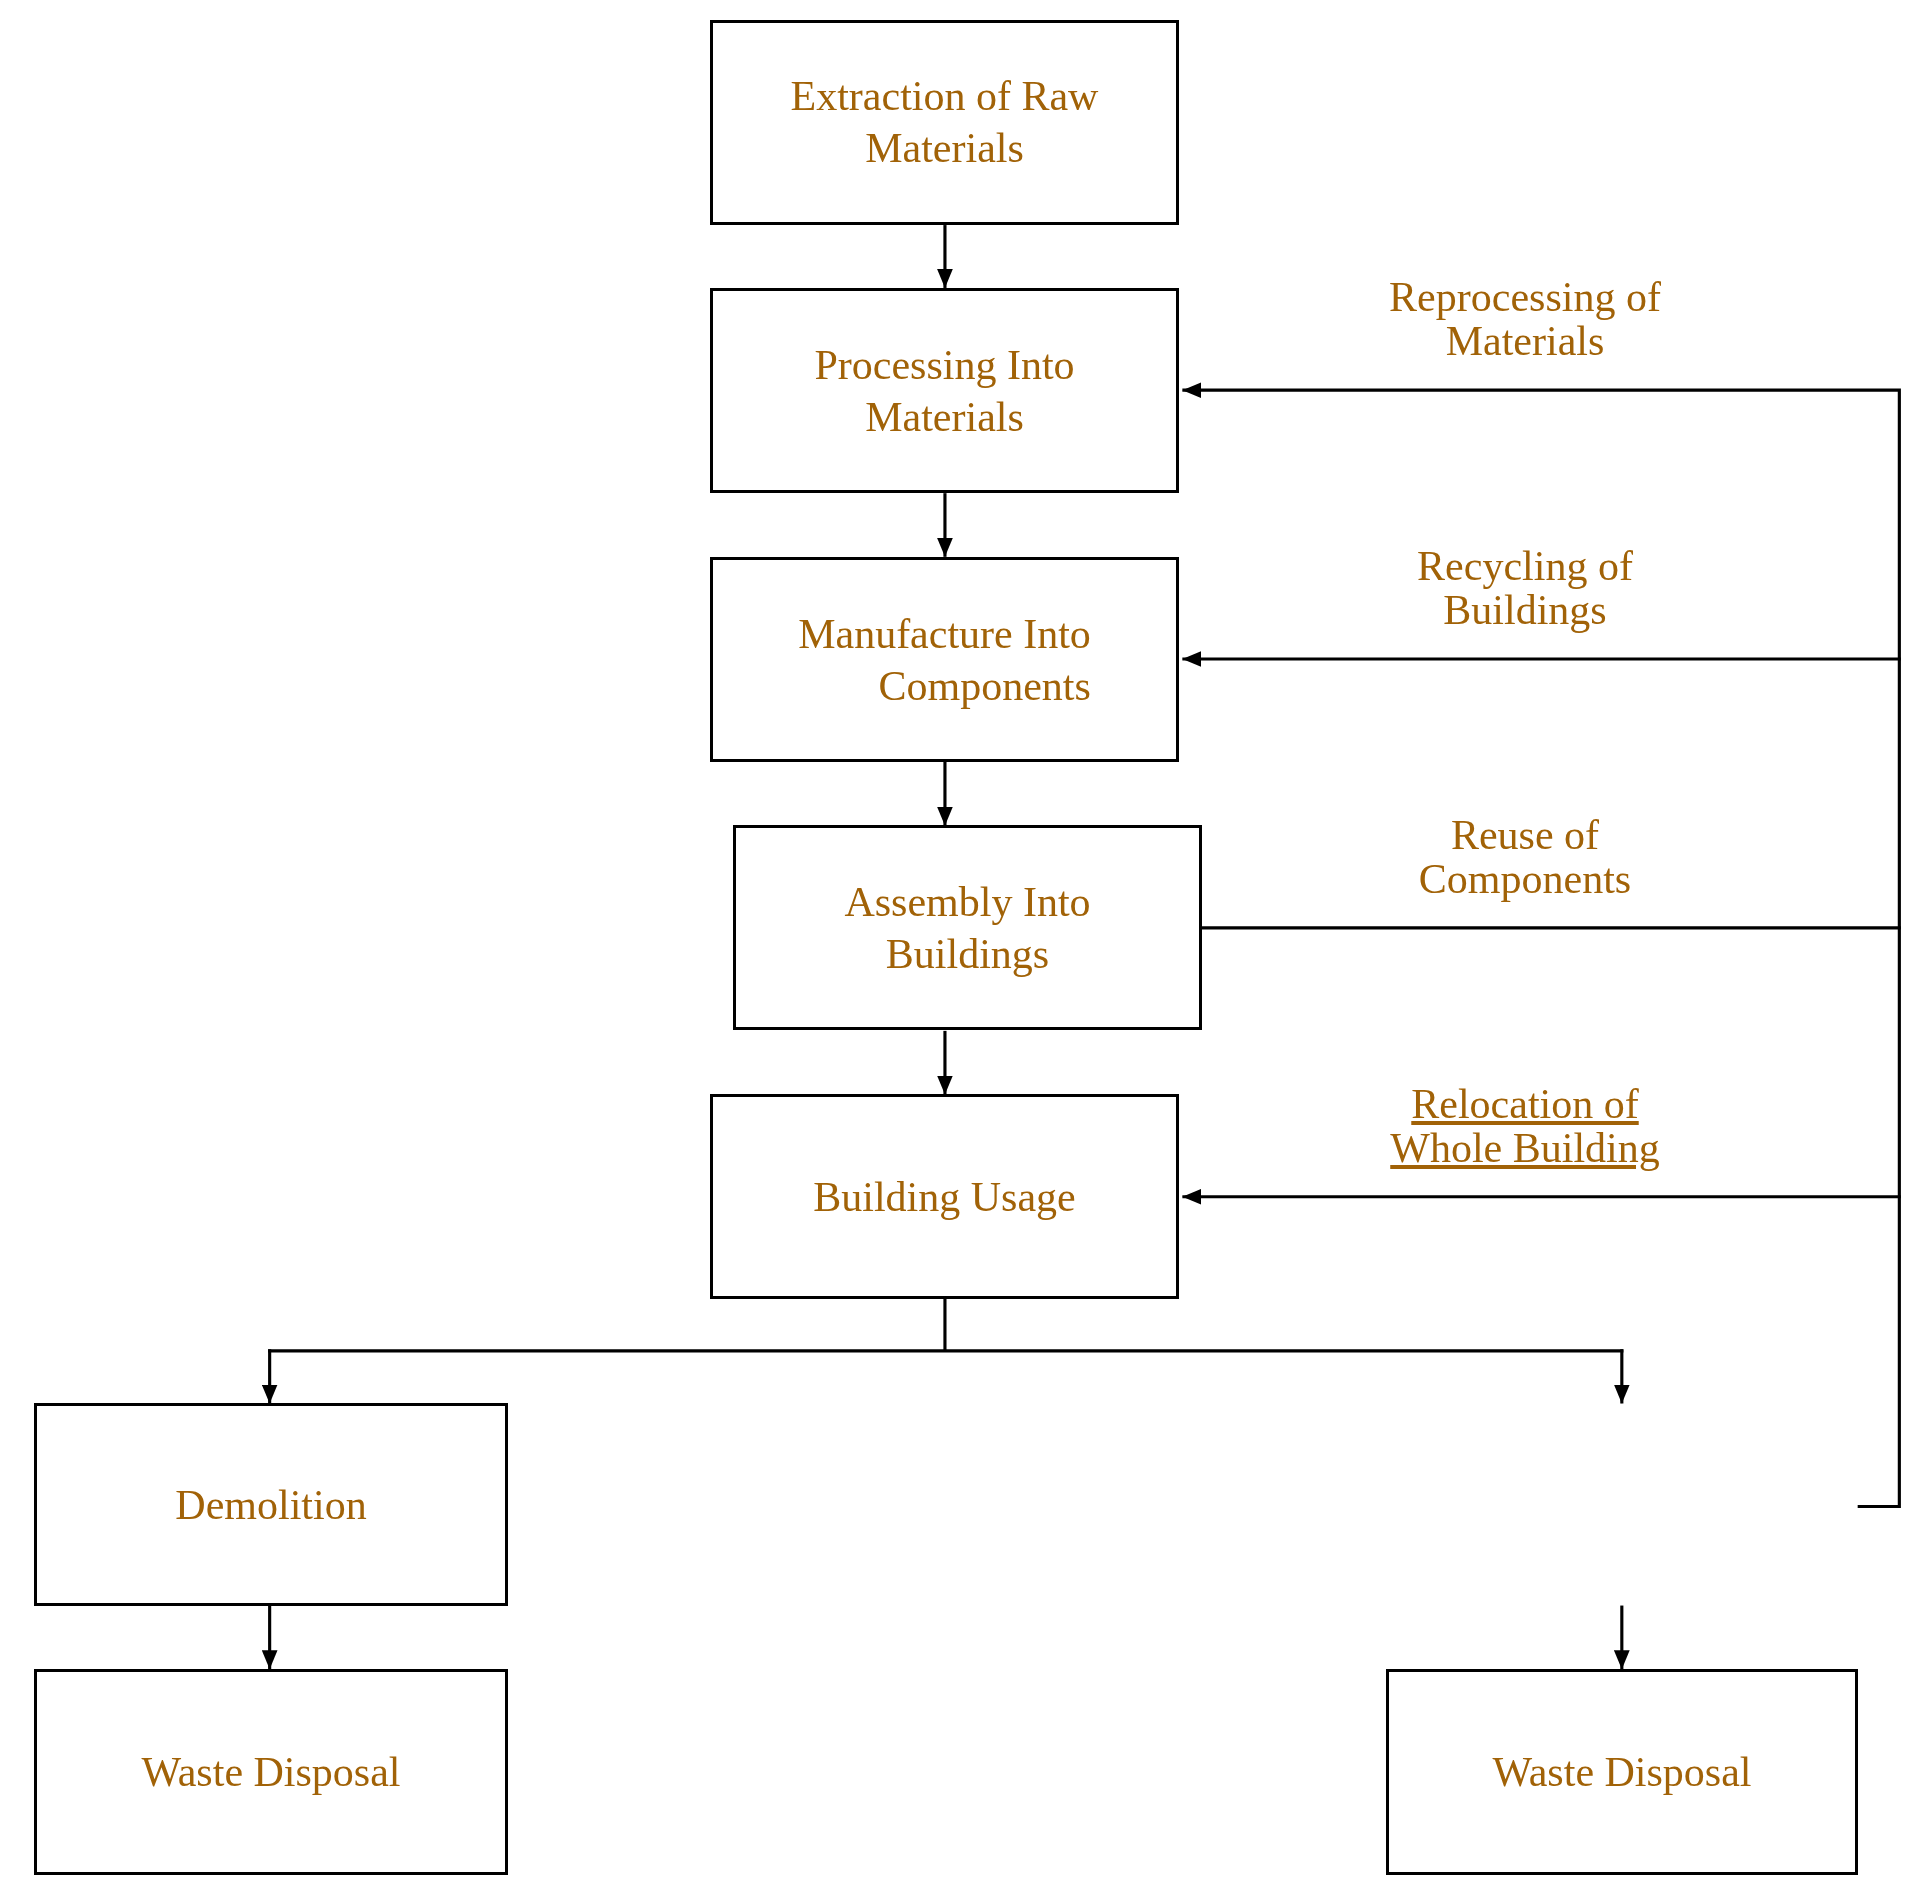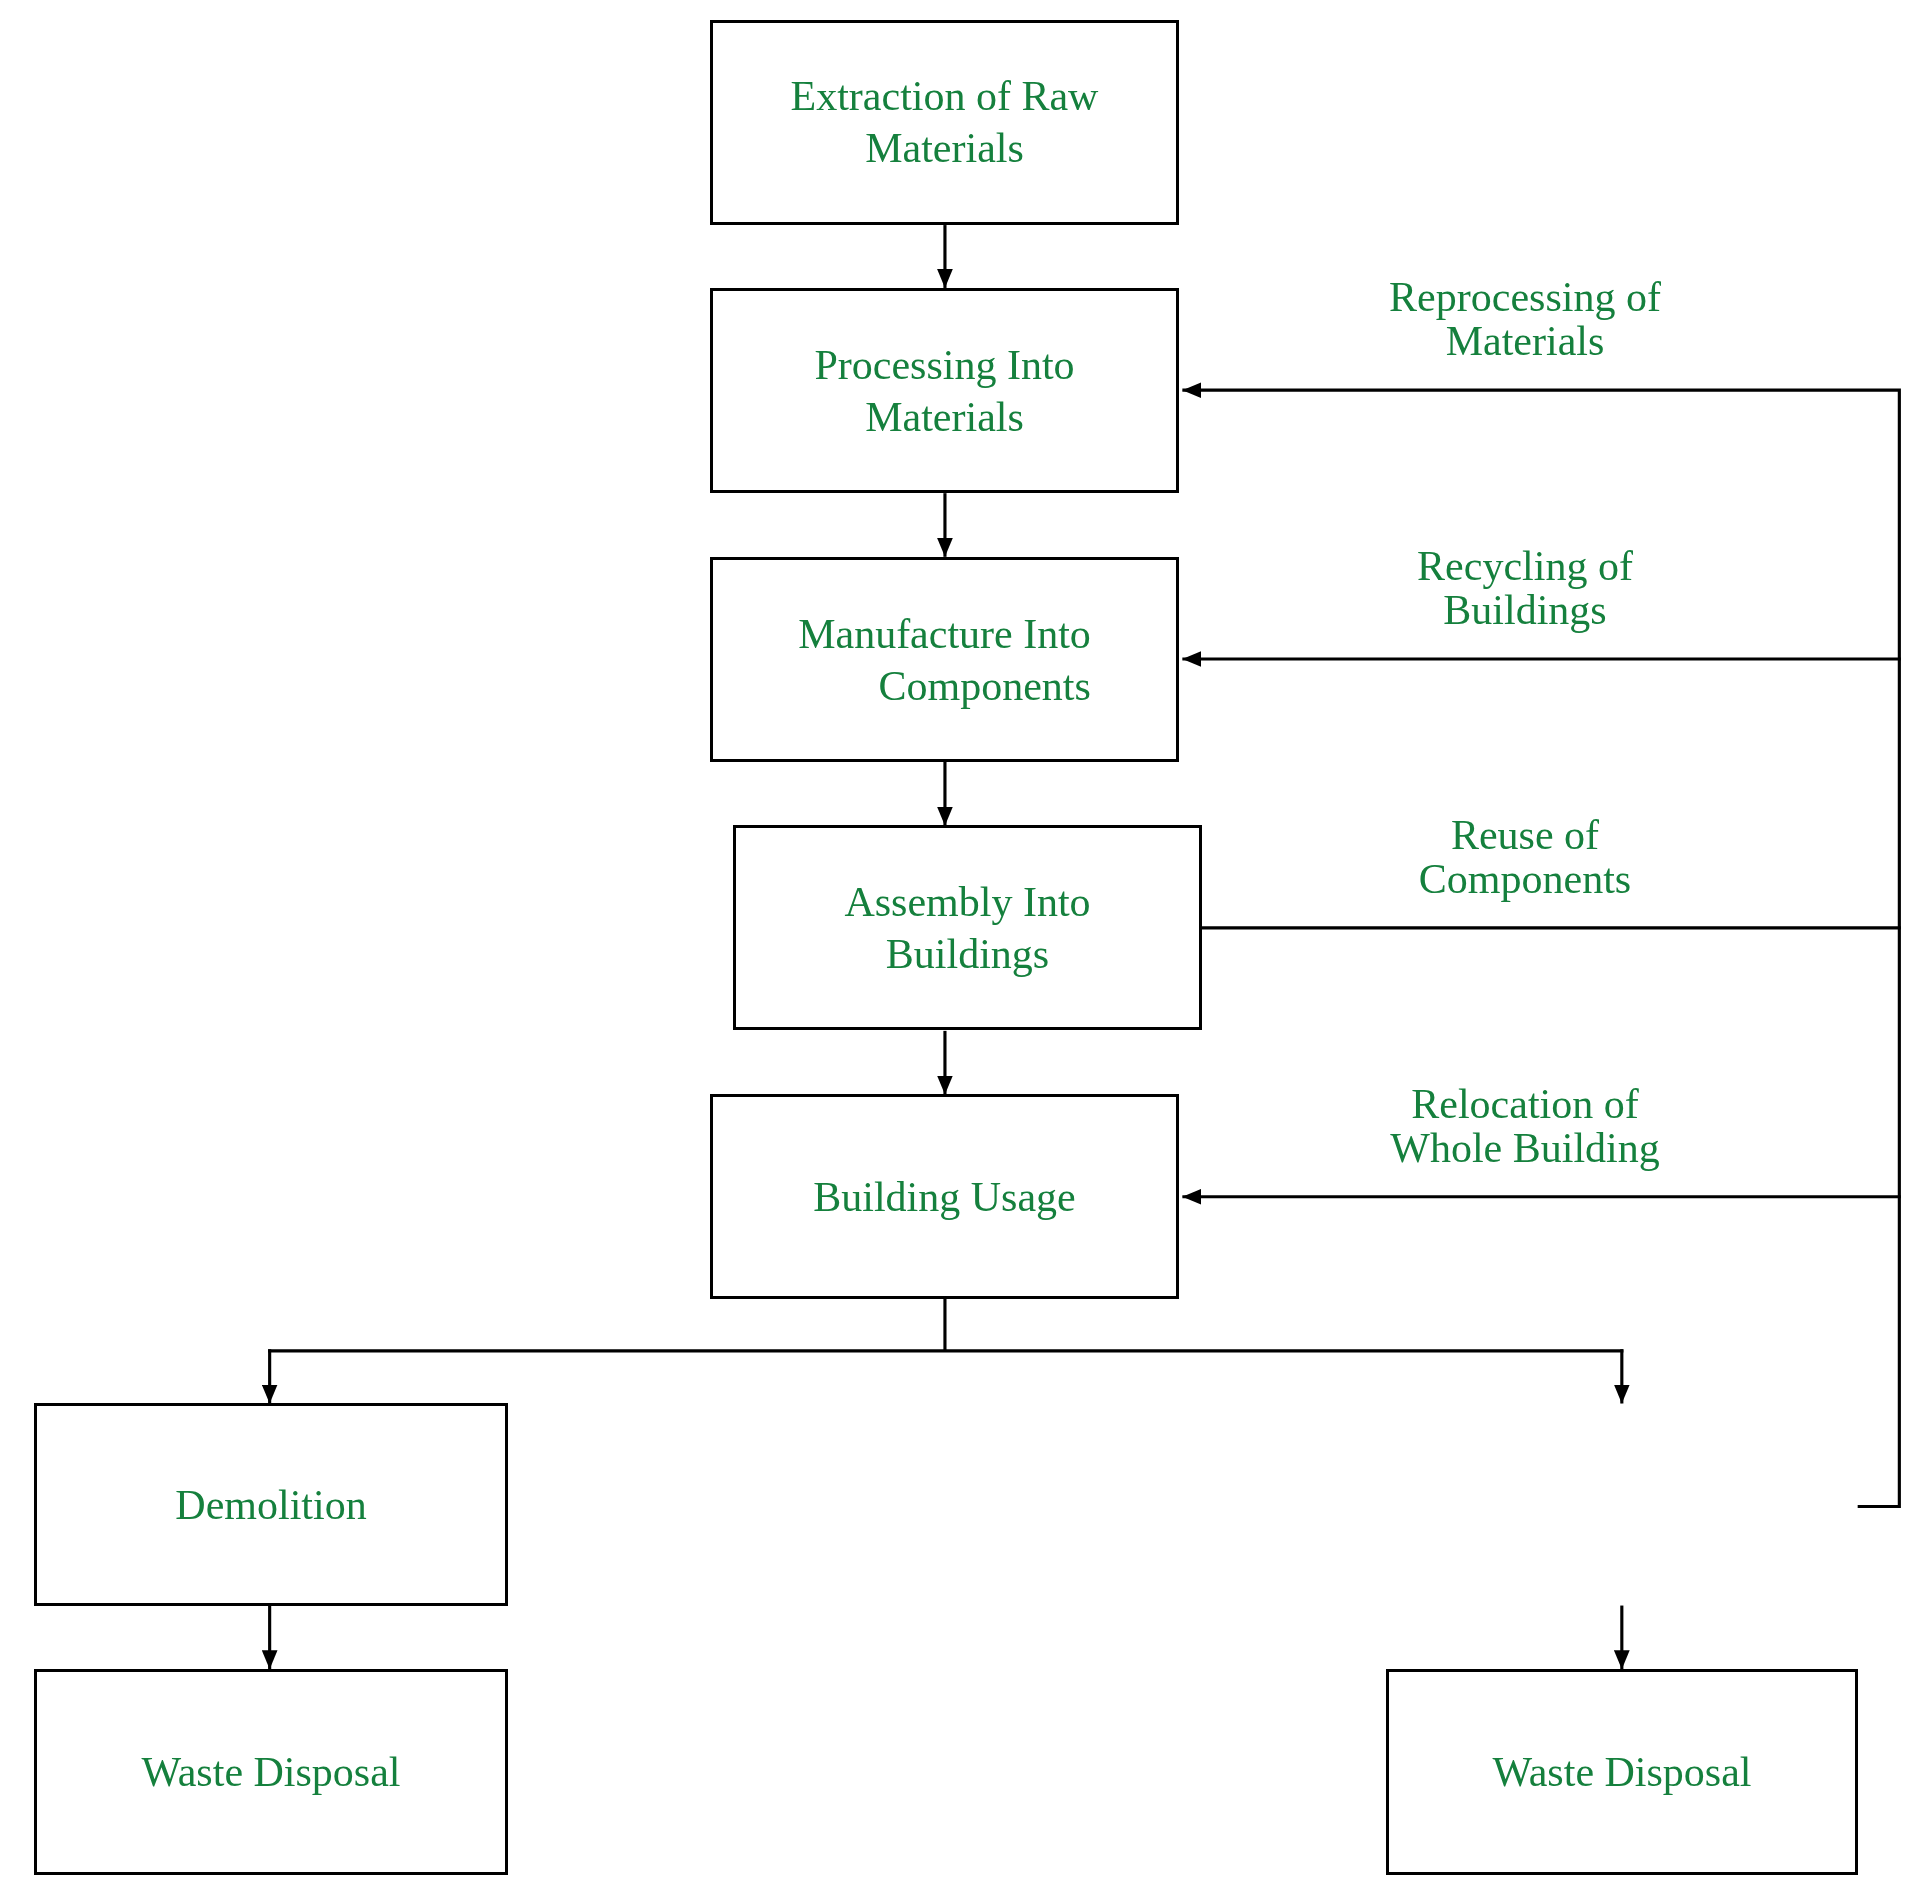--- a/index.html
+++ b/index.html
@@ -6,21 +6,21 @@
     margin: 0;
     padding: 0;
     background: #ffffff;
   }
   .stage {
     position: relative;
     width: 1930px;
     height: 1899px;
     background: #ffffff;
     font-family: "Liberation Serif", "DejaVu Serif", serif;
-    color: #15803d;
+    color: #a16207;
     overflow: hidden;
   }
   svg.edge-layer {
     position: absolute;
     left: 0;
     top: 0;
     width: 1930px;
     height: 1899px;
   }
   .node {
@@ -53,21 +53,21 @@
   .n-assembly      { left: 710px;  top: 825px; width: 469px; height: 205px; margin-left: 23px; }
   .n-building      { left: 710px;  top: 1094px; width: 469px; height: 205px; }
   .n-demolition    { left: 34px;   top: 1403px; width: 474px; height: 203px; }
   .n-waste-left    { left: 34px;   top: 1669px; width: 474px; height: 206px; }
   .n-deconstruction{ left: 1386px; top: 1403px; width: 472px; height: 203px; }
   .n-waste-right   { left: 1386px; top: 1669px; width: 472px; height: 206px; }
   
   .l-reprocessing { left: 1289px; top: 275px;  }
   .l-recycling    { left: 1289px; top: 544px;  }
   .l-reuse        { left: 1289px; top: 813px; }
-  .l-relocation   { left: 1289px; top: 1082px; }
+  .l-relocation   { left: 1289px; top: 1082px; text-decoration: underline; }
 </style>
 </head>
 <body>
 
 <div class="stage">
 
   <svg class="edge-layer" viewBox="0 0 2455 2415" xmlns="http://www.w3.org/2000/svg">
     <defs>
       <marker id="arrow" markerWidth="7" markerHeight="5" refX="6" refY="2.5" orient="auto" markerUnits="strokeWidth">
         <path d="M0,0 L6,2.5 L0,5 Z" fill="#000000"></path>

